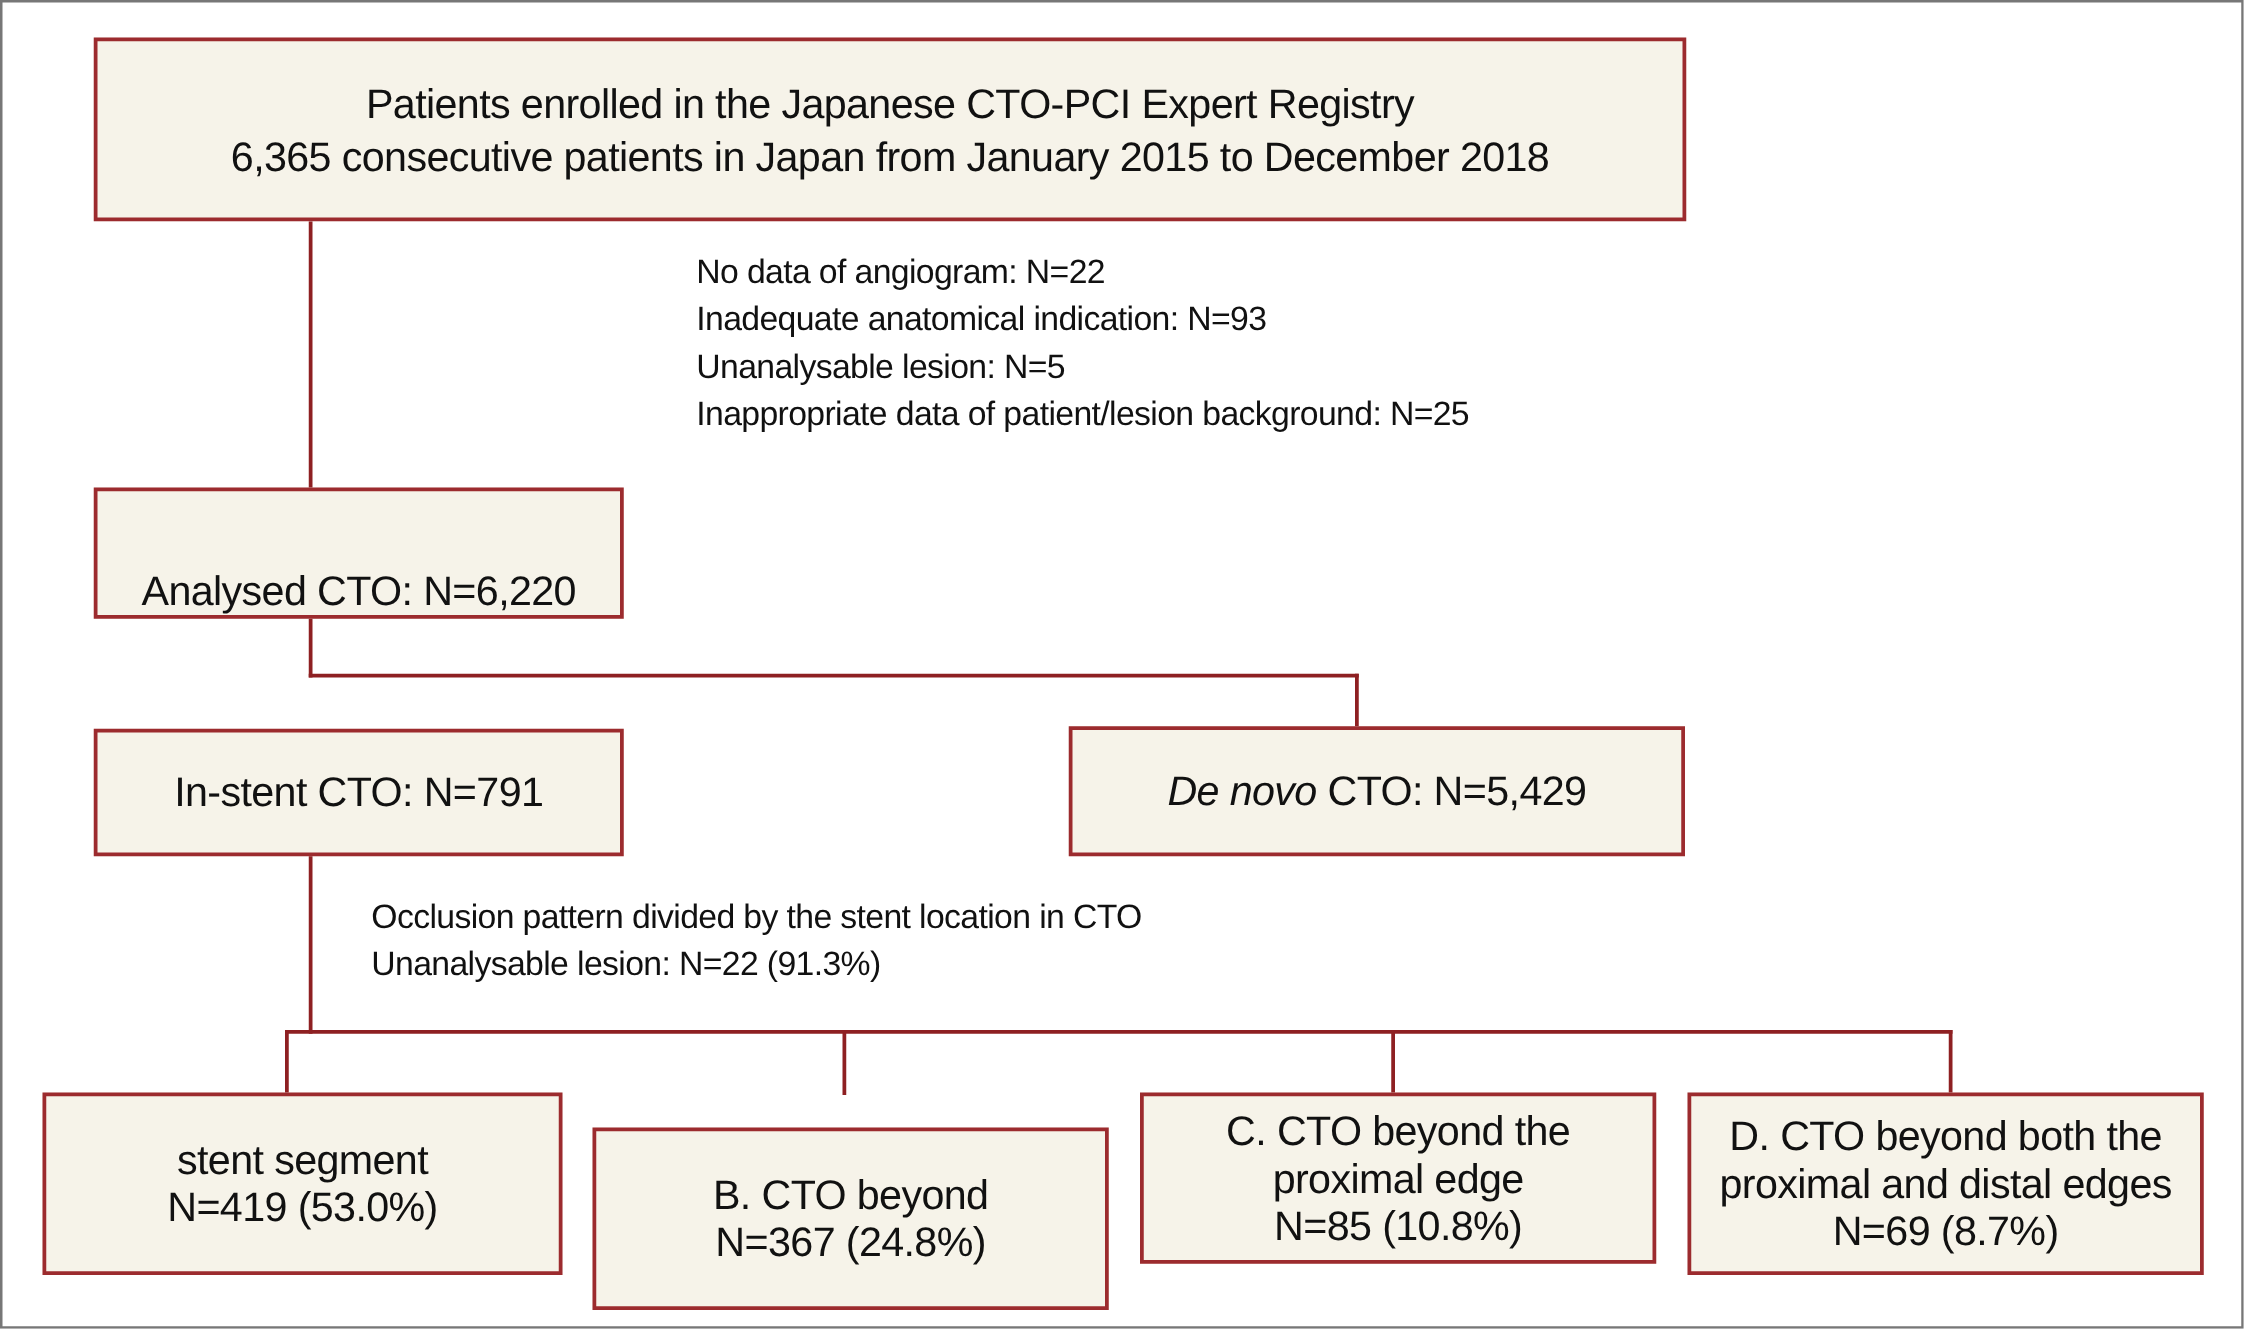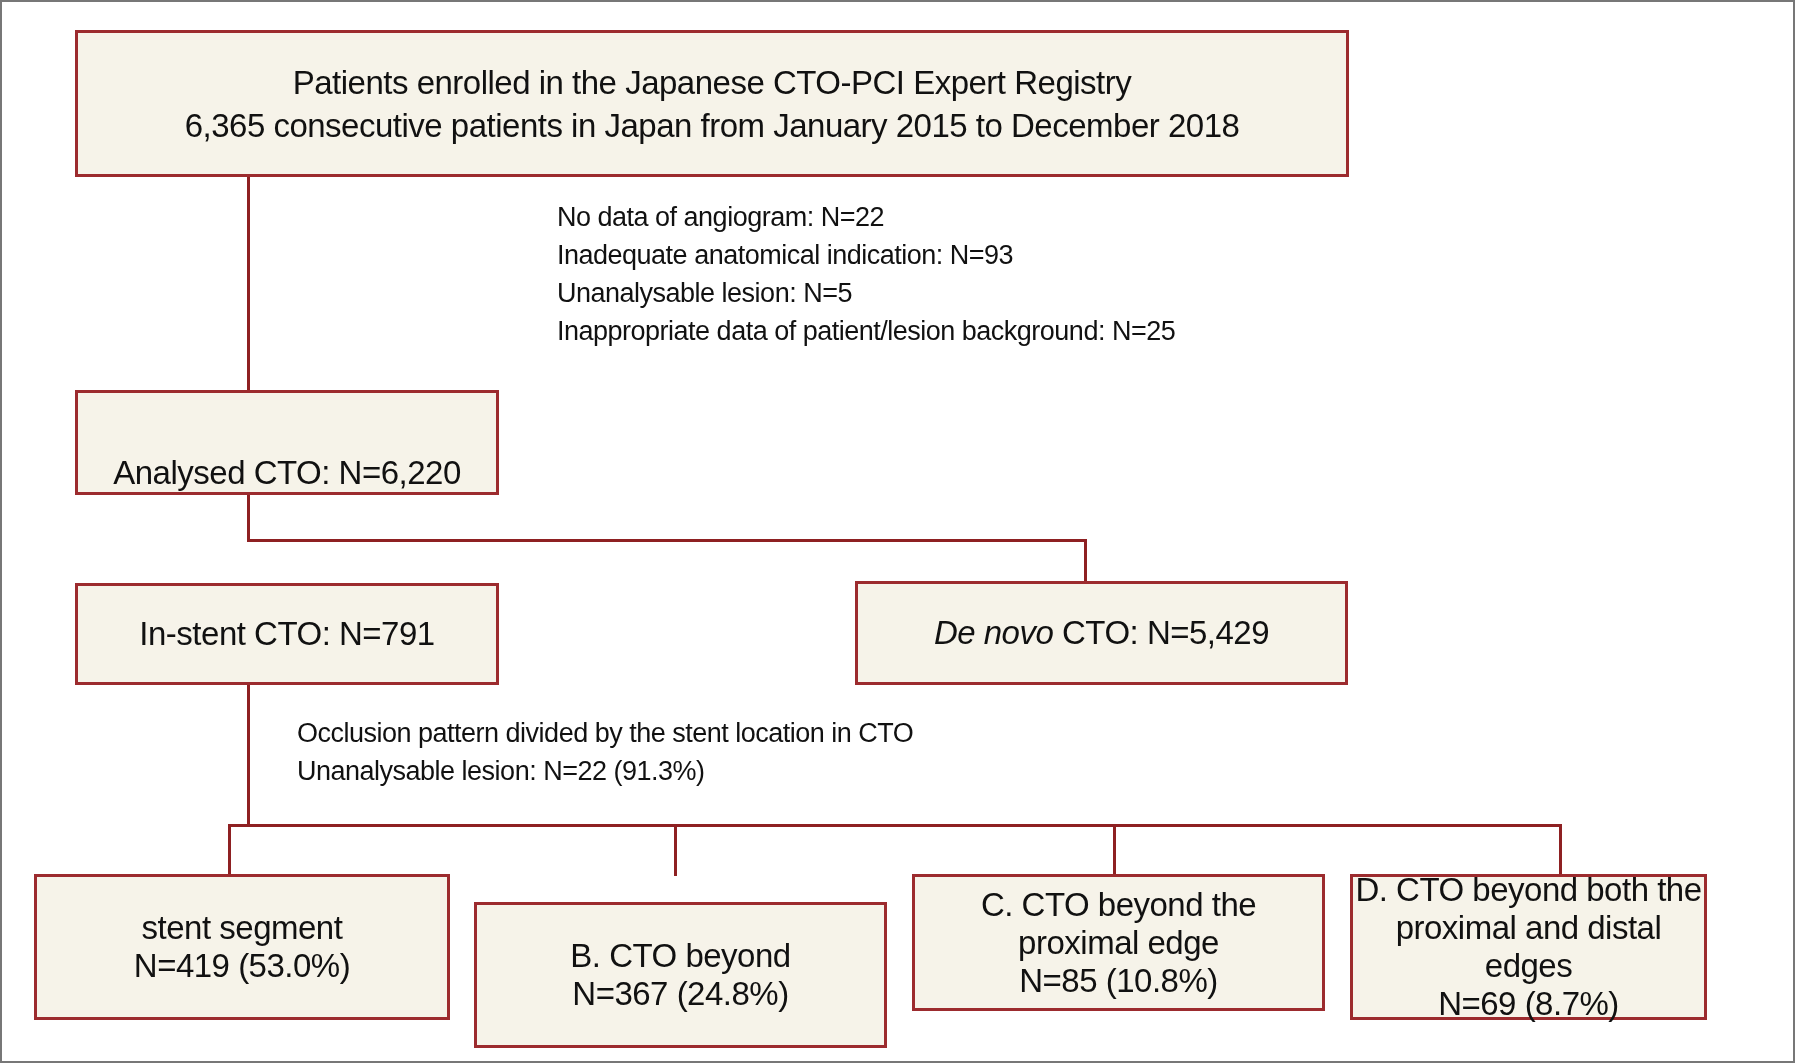--- a/index.html
+++ b/index.html
@@ -49,21 +49,21 @@
     color:var(--text);
   }
   .box-top{left:73px;top:28px;width:1274px;height:147px;}
   .box-top .box-text{line-height:43px;}
   .box-analysed{left:73px;top:388px;width:424px;height:105px;align-items:flex-end;}
   .box-instent{left:73px;top:581px;width:424px;height:102px;}
   .box-denovo{left:837px;top:579px;width:493px;height:104px;margin-left:16px;}
   .box-a{left:32px;top:872px;width:416px;height:146px;}
   .box-b{left:472px;top:900px;width:413px;height:146px;}
   .box-c{left:910px;top:872px;width:413px;height:137px;}
-  .box-d{left:1348px;top:872px;width:357px;height:146px;}
+  .box-d{left:1348px;top:872px;width:413px;height:146px;}
   .italic{font-style:italic;}
   
   .note{
     position:absolute;
     font-size:27px;
     letter-spacing:-0.5px;
     line-height:38px;
     color:var(--text);
     text-align:left;
     white-space:nowrap;

